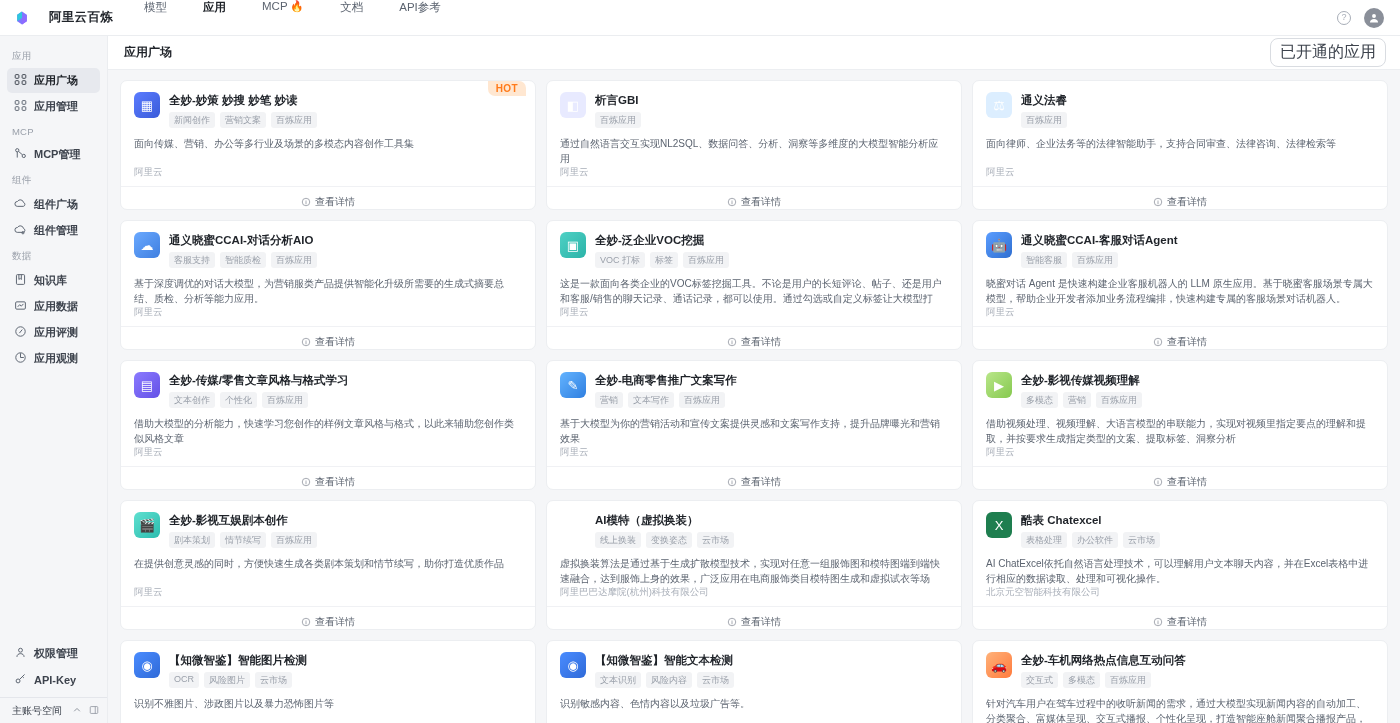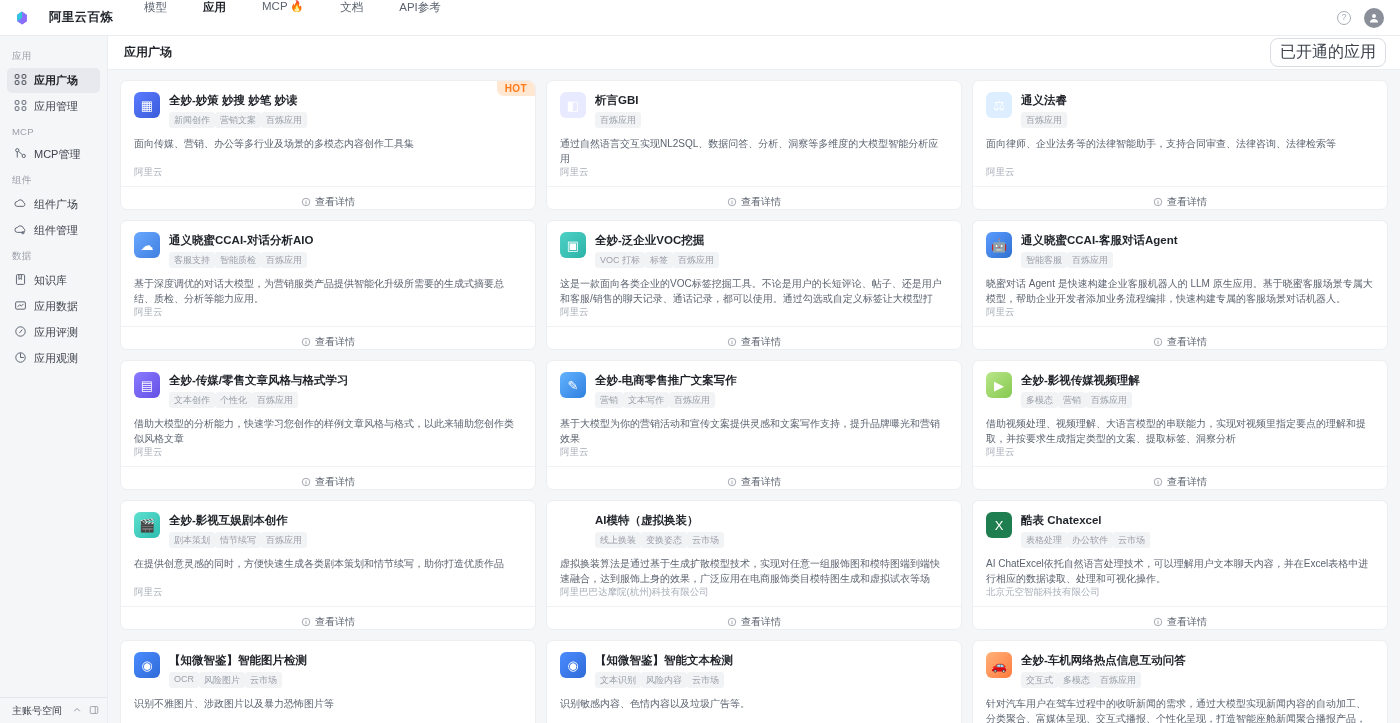--- a/index.html
+++ b/index.html
@@ -48,21 +48,21 @@
     display: flex; flex-direction: column; border-right: 1px solid #ebedf0;
     position: relative;
   }
   .side-scroll { flex: 1 1 auto; padding-top: 8px; overflow: hidden; }
   .side-group-label {
     font-size: 9.5px; color: #9aa0aa; padding: 6px 0 4px 12px; letter-spacing: .2px;
   }
   .side-item {
     display: flex; align-items: center; gap: 7px;
     margin: 1px 7px; padding: 5px 0 5px 7px; border-radius: 5px;
-    font-size: 11px; color: #3d434d; cursor: pointer; white-space: nowrap;
+    font-size: 11px; color: #3d434d; cursor: pointer; white-space: nowrap; font-weight: bold;
   }
   .side-item.active { background: #e7e9ee; color: #1f2329; font-weight: bold; }
   .side-item svg { width: 13px; height: 13px; flex: 0 0 13px; }
   .side-bottom { border-top: 0; padding-bottom: 4px; }
   .side-footer {
     border-top: 1px solid #e4e6eb; height: 26px; display: flex; align-items: center;
     justify-content: space-between; padding: 0 8px 0 12px; font-size: 10px; color: #3d434d;
     cursor: pointer;
   }
   .side-footer .sf-icons { display: flex; align-items: center; gap: 7px; color:#8a8f99; }
@@ -98,40 +98,40 @@
   .card-ico {
     width: 26px; height: 26px; flex: 0 0 26px; border-radius: 6px;
     display: flex; align-items: center; justify-content: center;
     font-size: 13px; color: #fff; overflow: hidden;
   }
   .card-head-txt { min-width: 0; flex: 1 1 auto; padding-top: 1px; }
   .card-title {
     font-size: 11.5px; font-weight: bold; color: #1f2329;
     white-space: nowrap; overflow: hidden; text-overflow: ellipsis;
   }
-  .tags { display: flex; margin-top: 4px; flex-wrap: wrap; }
+  .tags { display: flex; gap: 5px; margin-top: 4px; flex-wrap: wrap; }
   .tag {
     font-size: 9px; color: #9aa0aa; background: #f2f3f5;
     border-radius: 3px; padding: 1.5px 5px; white-space: nowrap;
   }
   .card-desc {
     font-size: 10px; color: #5c6470; line-height: 15px; margin-top: 8px;
     max-height: 30px; overflow: hidden;
   }
   .card-vendor {
     font-size: 9.5px; color: #a8aeb8; margin-top: auto; padding-bottom: 7px;
   }
   .card-foot {
     border-top: 1px solid #f0f1f4; height: 23px; margin: 0 -13px;
     display: flex; align-items: flex-end; justify-content: center;
     gap: 4px; font-size: 10px; color: #5c6470; cursor: pointer;
   }
   .card-foot svg { width: 10px; height: 10px; }
   .hot-badge {
-    position: absolute; top: 0; right: 0;
+    position: absolute; top: 0; right: 9px;
     background: #ffe7d1; color: #ff7a1a; font-size: 10px; font-weight: bold;
     padding: 2px 8px; border-radius: 0 7px 0 7px; letter-spacing: .4px;
   }
 
   
   .grid-scroll::-webkit-scrollbar { width: 6px; }
   .grid-scroll::-webkit-scrollbar-thumb { background: #c9ccd2; border-radius: 3px; }
   .grid-scroll::-webkit-scrollbar-track { background: transparent; }
 </style>
 </head>
@@ -272,20 +272,41 @@
         <span>
           <svg viewBox="0 0 16 16" fill="none" stroke="#5c6470" stroke-width="1.2">
             <circle cx="8" cy="8" r="5.8"></circle>
               <path d="M8 3.2 L8 8 L11.6 8" stroke-linecap="round"></path>
           </svg>
         </span>
         <span>应用观测</span>
       </div>
     </div>
 
+    <div class="side-bottom">
+      <div class="side-item">
+        <span>
+          <svg viewBox="0 0 16 16" fill="none" stroke="#5c6470" stroke-width="1.2">
+            <circle cx="8" cy="5.2" r="2.4"></circle>
+              <path d="M3.6 13.4c0-2.6 2-4 4.4-4s4.4 1.4 4.4 4"></path>
+          </svg>
+        </span>
+        <span>权限管理</span>
+      </div>
+      <div class="side-item">
+        <span>
+          <svg viewBox="0 0 16 16" fill="none" stroke="#5c6470" stroke-width="1.2">
+            <circle cx="5" cy="11" r="2.4"></circle>
+              <path d="M6.8 9.2 L13 3"></path>
+              <path d="M10.4 5.6 L12 7.2"></path>
+          </svg>
+        </span>
+        <span>API-Key</span>
+      </div>
+    </div>
 
     <div class="side-footer">
       <span>主账号空间</span>
       <span class="sf-icons">
         <span>
           <svg viewBox="0 0 16 16" fill="none" stroke="#8a8f99" stroke-width="1.5">
               <path d="M3.5 10 L8 5.5 L12.5 10"></path>
             </svg>
         </span>
         <span>

